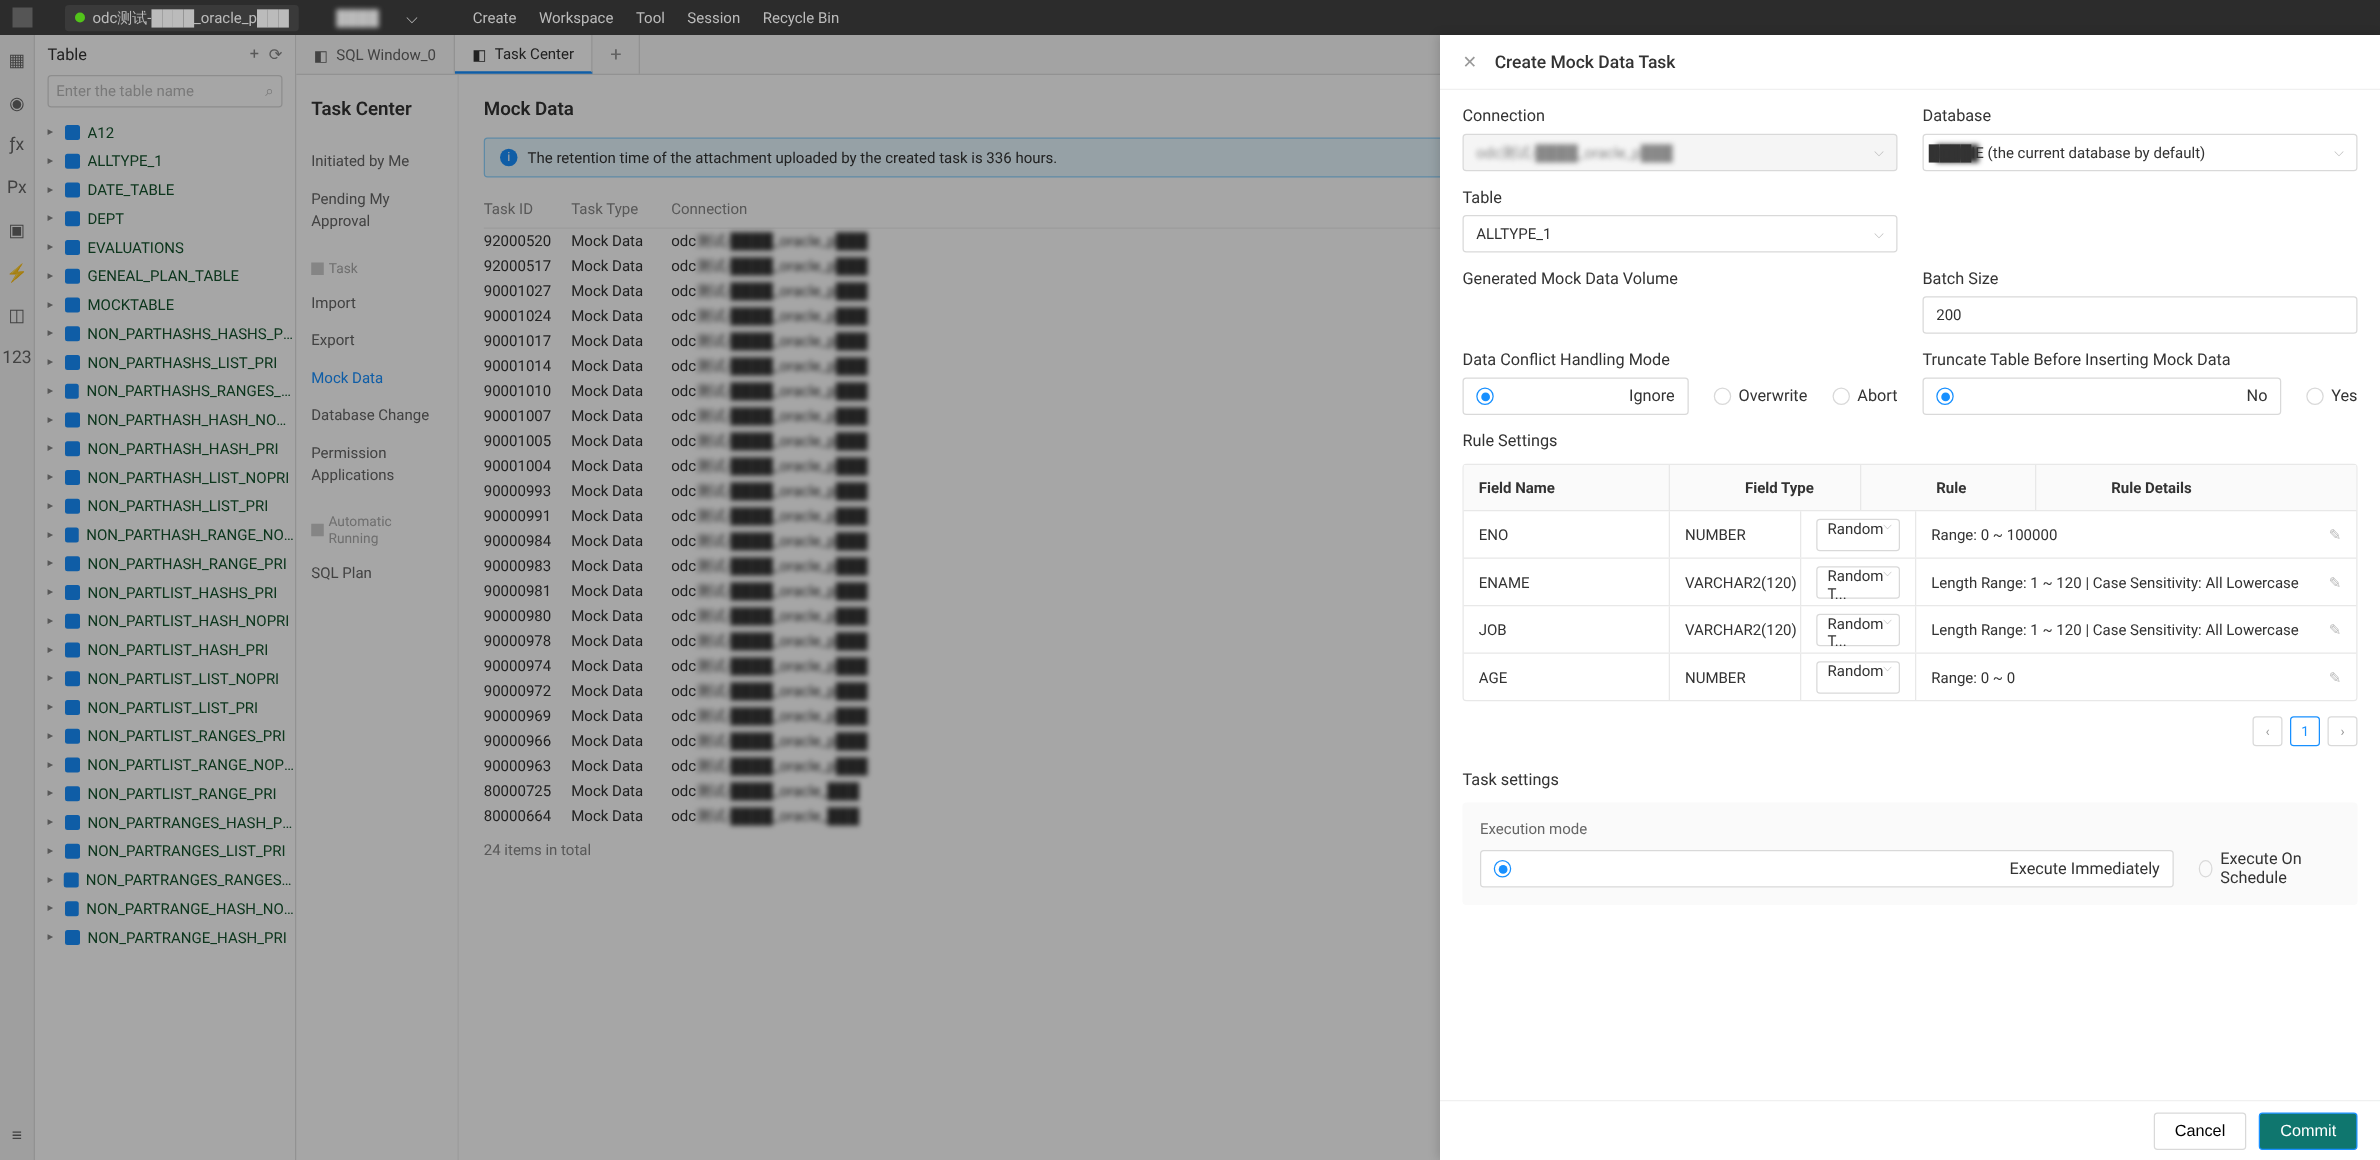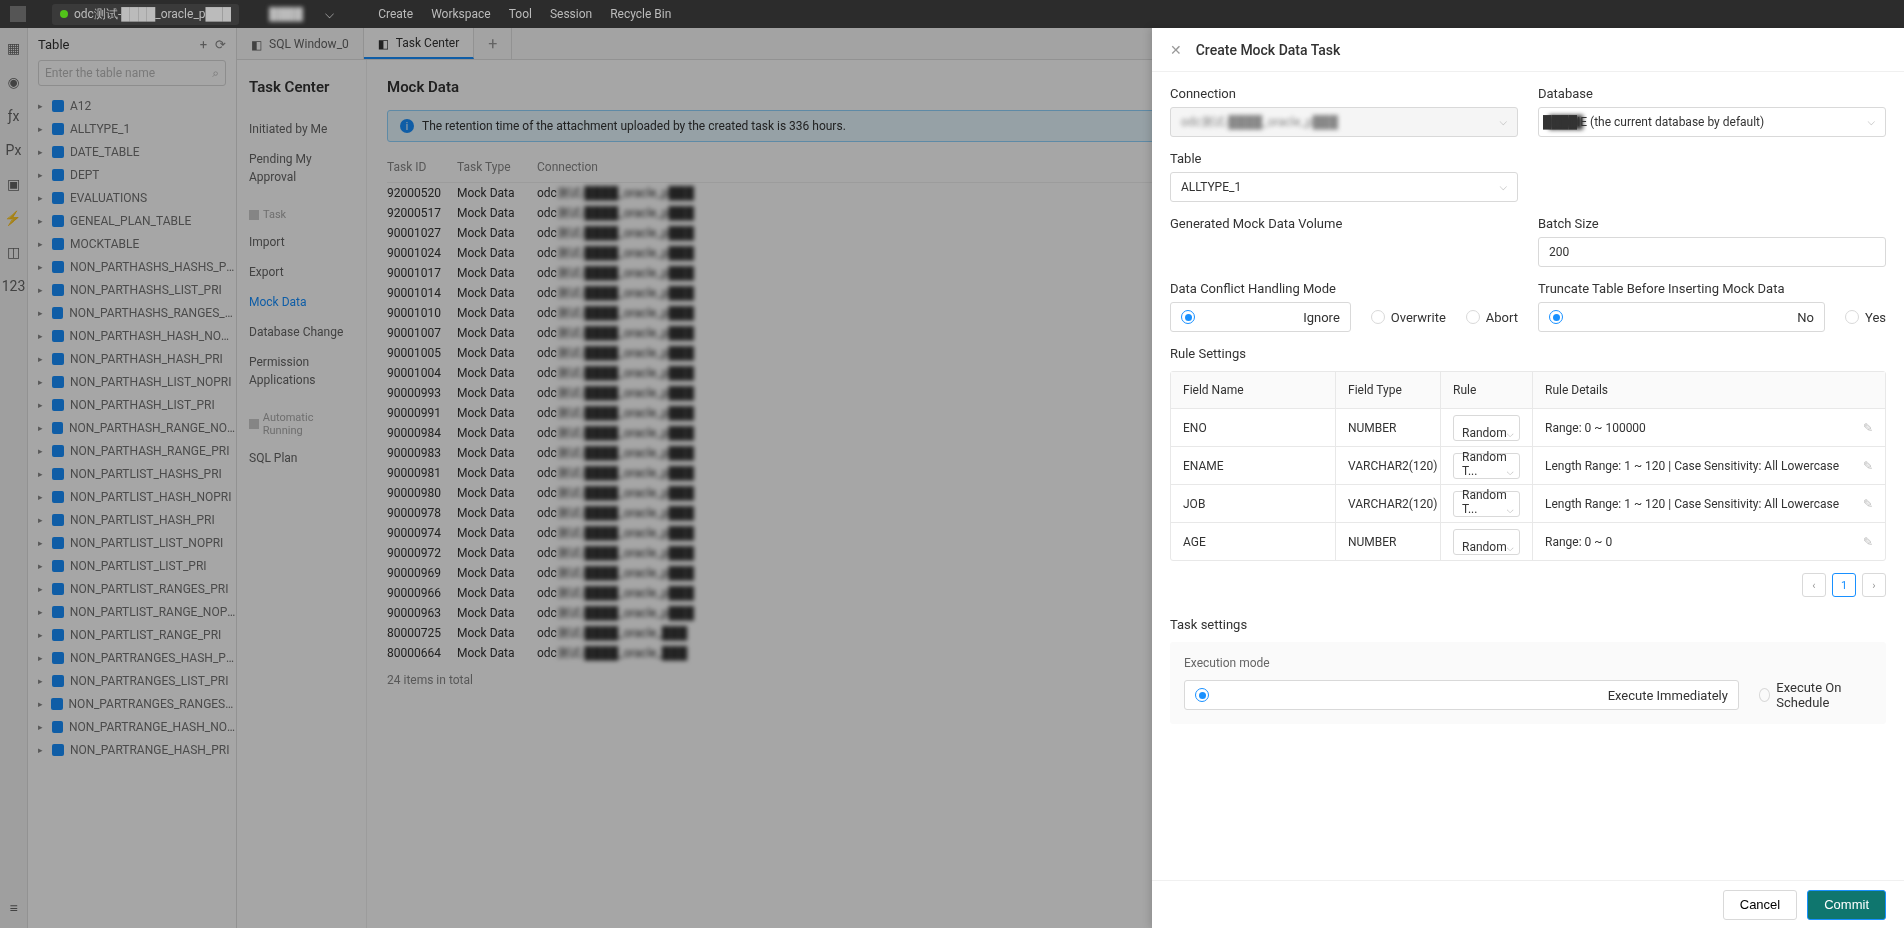--- a/index.html
+++ b/index.html
@@ -22,21 +22,21 @@
 .sidebar { width: 209px; border-right: 1px solid #e0e0e0; display: flex; flex-direction: column; background: #fff; }
 .sidebar-head { height: 32px; display: flex; align-items: center; padding: 0 10px; font-size: 13px; color: #333; }
 .sidebar-head .actions { margin-left: auto; display: flex; gap: 8px; color: #888; }
 .sidebar-search { padding: 0 10px 8px; }
 .sidebar-search .box { display: flex; border: 1px solid #d9d9d9; border-radius: 3px; height: 26px; align-items: center; padding: 0 6px; color: #bbb; font-size: 12px; }
 .sidebar-search .box span:first-child { flex: 1; }
 .sidebar-tree { flex: 1; overflow-y: auto; font-size: 12px; }
 .tree-item { display: flex; align-items: center; height: 23px; padding-left: 10px; gap: 6px; cursor: pointer; }
 .tree-caret { color: #888; font-size: 9px; width: 8px; }
 .tree-tbl-ic { width: 12px; height: 12px; background: #1890ff; border-radius: 2px; display: inline-block; }
-.tree-lbl { color: #737373; white-space: nowrap; overflow: hidden; text-overflow: ellipsis; }
+.tree-lbl { color: #14532d; white-space: nowrap; overflow: hidden; text-overflow: ellipsis; }
 
 .workarea { flex: 1; display: flex; flex-direction: column; }
 .tabs { height: 32px; border-bottom: 1px solid #e0e0e0; display: flex; align-items: stretch; background: #fafafa; }
 .tab { display: flex; align-items: center; padding: 0 14px; gap: 6px; font-size: 12px; border-right: 1px solid #e0e0e0; cursor: pointer; color: #666; }
 .tab.active { background: #fff; color: #333; border-bottom: 2px solid #1890ff; }
 .tab .ic { width: 12px; height: 12px; }
 .tab .plus { font-size: 16px; color: #999; }
 
 .content { flex: 1; display: flex; }
 .tc-side { width: 130px; padding: 18px 12px; border-right: 1px solid #f0f0f0; }
@@ -80,29 +80,29 @@
 .radios { display: flex; gap: 20px; align-items: center; height: 30px; }
 .radio { display: flex; align-items: center; gap: 6px; font-size: 13px; cursor: pointer; }
 .radio .dot { width: 14px; height: 14px; border: 1px solid #d9d9d9; border-radius: 50%; display: flex; align-items: center; justify-content: center; }
 .radio.sel .dot { border-color: #1890ff; }
 .radio.sel .dot::after { content: ''; width: 7px; height: 7px; background: #1890ff; border-radius: 50%; }
 
 .section-title { font-size: 13px; color: #333; margin: 8px 0 10px; }
 
 .rule-table { border: 1px solid #e8e8e8; border-radius: 3px; }
 .rule-head, .rule-row { display: flex; align-items: center; font-size: 12px; }
-.rule-head { background: #fafafa; height: 36px; color: #333; font-weight: 400; }
+.rule-head { background: #fafafa; height: 36px; color: #333; font-weight: 700; gap: 48px; }
 .rule-row { height: 38px; border-top: 1px solid #e8e8e8; }
 .rc { padding: 0 12px; border-right: 1px solid #e8e8e8; height: 100%; display: flex; align-items: center; }
 .rc:last-child { border-right: none; }
 .rc-name { width: 165px; }
 .rc-type { width: 105px; }
 .rc-rule { width: 92px; }
 .rc-details { flex: 1; justify-content: space-between; }
-.rule-sel { width: 100%; height: 26px; border: 1px solid #d9d9d9; border-radius: 3px; display: flex; align-items: flex-end; justify-content: space-between; padding: 0 8px; font-size: 12px; }
+.rule-sel { width: 100%; height: 26px; border: 1px solid #d9d9d9; border-radius: 3px; display: flex; align-items: flex-start; justify-content: space-between; padding: 0 8px; font-size: 12px; }
 .rule-sel .chev { color: #bbb; font-size: 9px; }
 .edit-ic { color: #bbb; cursor: pointer; }
 
 .pager { display: flex; justify-content: flex-end; gap: 6px; margin-top: 12px; }
 .pg-btn { width: 24px; height: 24px; border: 1px solid #d9d9d9; border-radius: 3px; display: flex; align-items: center; justify-content: center; font-size: 11px; color: #999; cursor: pointer; }
 .pg-btn.active { border-color: #1890ff; color: #1890ff; }
 
 .task-settings { margin-top: 20px; }
 .ts-box { background: #fafafa; border-radius: 3px; padding: 14px; margin-top: 8px; }
 .ts-lbl { font-size: 12px; color: #666; margin-bottom: 10px; }

